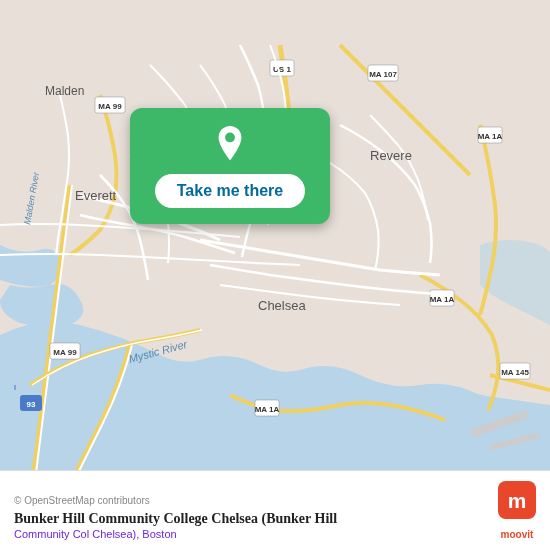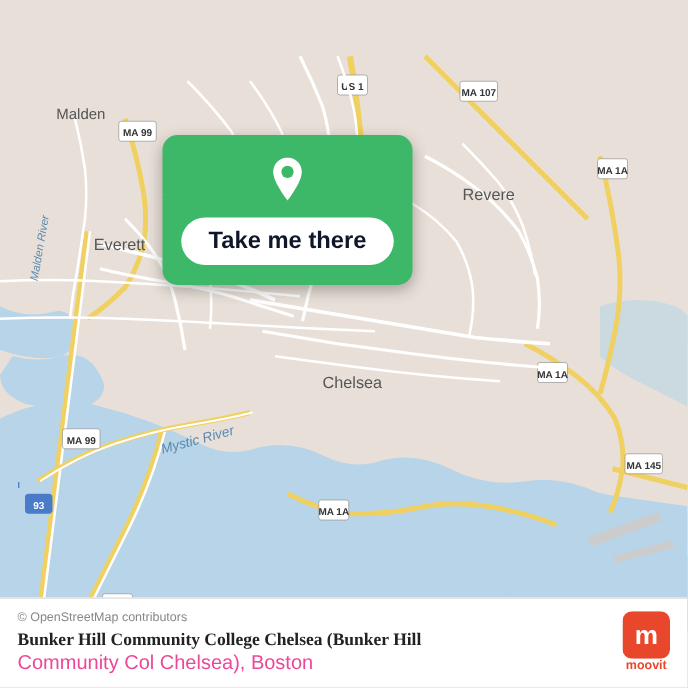--- a/index.html
+++ b/index.html
@@ -42,40 +42,40 @@
     }
 
     .popup-pin {
       width: 36px;
       height: 36px;
       margin-bottom: 12px;
     }
 
     .take-me-btn {
       background: white;
-      color: #0f172a;
+      color: #0369a1;
       border: none;
       border-radius: 20px;
       padding: 8px 22px;
-      font-size: 19px;
+      font-size: 16px;
       font-weight: 600;
       cursor: pointer;
       white-space: nowrap;
     }
 
     
     .bottom-bar {
       position: absolute;
       bottom: 0;
       left: 0;
       width: 100%;
       background: white;
       padding: 10px 14px;
       display: flex;
-      align-items: flex-start;
+      align-items: flex-end;
       justify-content: space-between;
       border-top: 1px solid #ddd;
       z-index: 20;
     }
 
     .bottom-bar-left {
       flex: 1;
     }
 
     .attribution {
@@ -86,41 +86,41 @@
 
     .location-name {
       font-size: 14px;
       font-weight: 600;
       color: #222;
       line-height: 1.3;
       font-family: Liberation Serif, serif;
     }
 
     .location-sub {
-      font-size: 16px;
-      color: #ec4899;
+      font-size: 11px;
+      color: #6d28d9;
     }
 
     .moovit-logo {
       display: flex;
       flex-direction: column;
       align-items: center;
       margin-left: 12px;
     }
 
     .moovit-icon {
       width: 38px;
       height: 38px;
     }
 
     .moovit-text {
       font-size: 10px;
       color: #e8472b;
       font-weight: bold;
-      margin-top: 0;
+      margin-top: 10px;
     }
   </style>
 </head>
 <body>
 
 <div class="container">
 
   <svg class="map-svg" viewBox="0 0 550 460" xmlns="http://www.w3.org/2000/svg">
 
     <rect width="550" height="460" fill="#e8e0d8"></rect>

